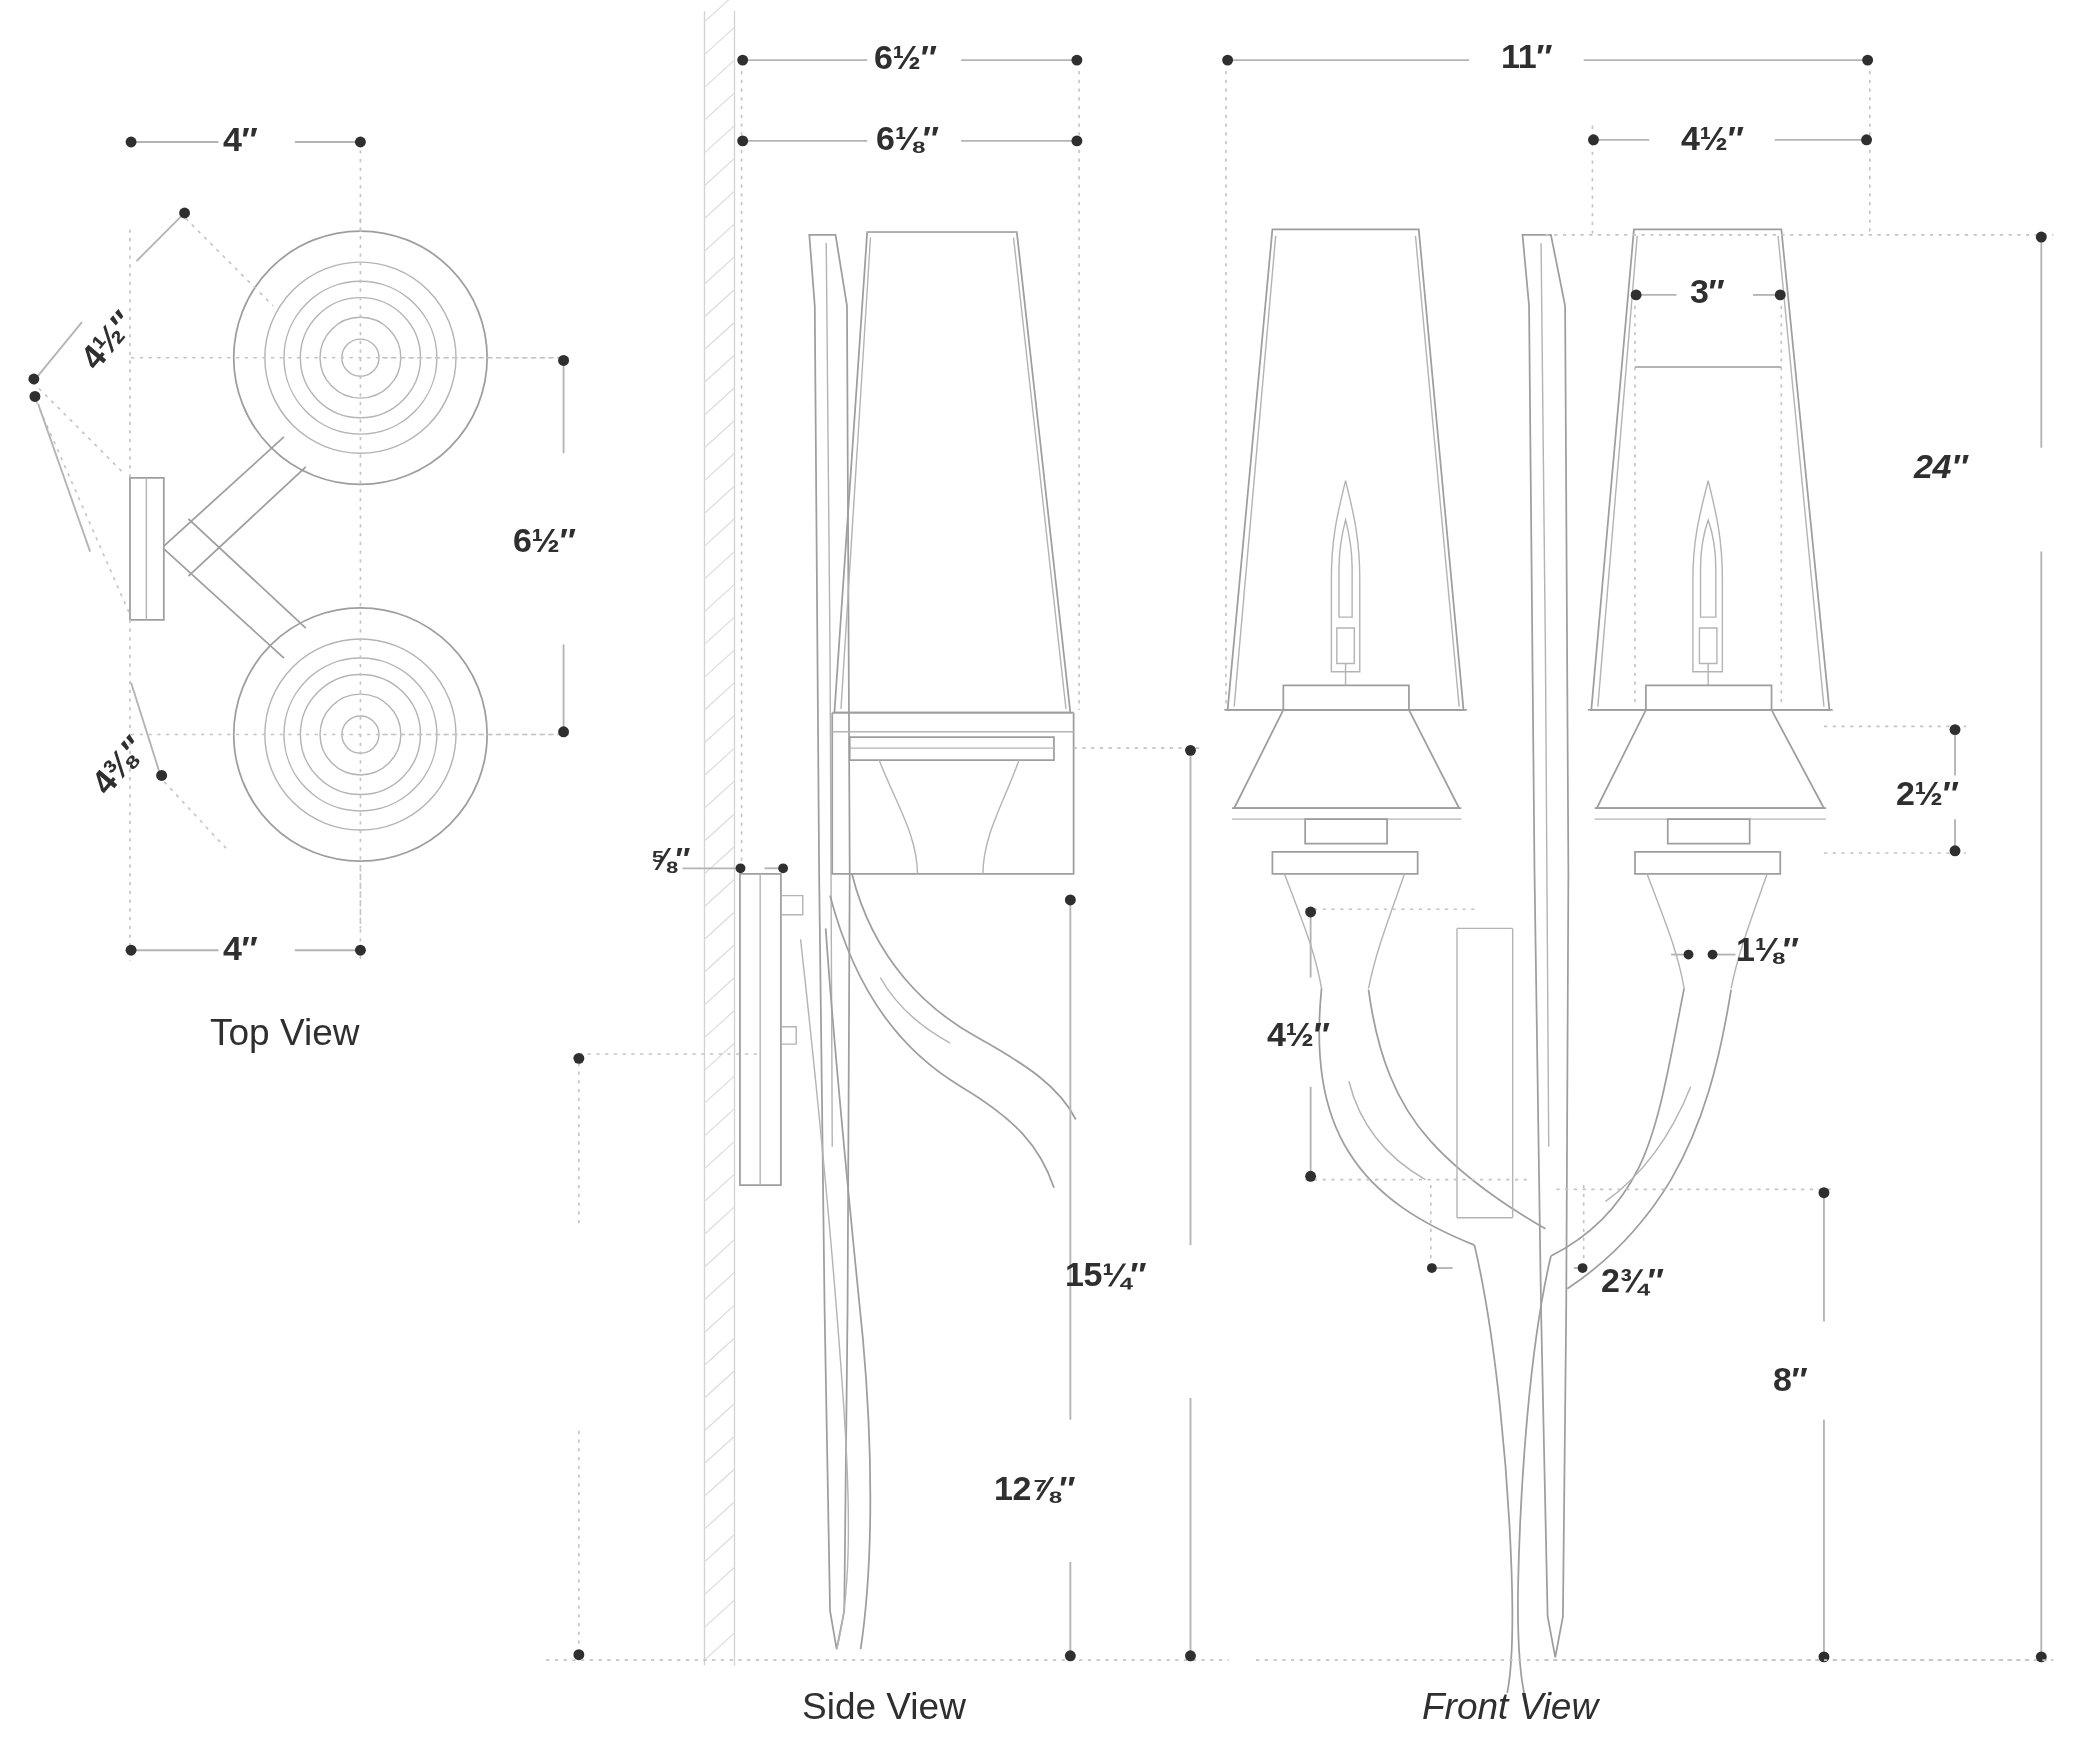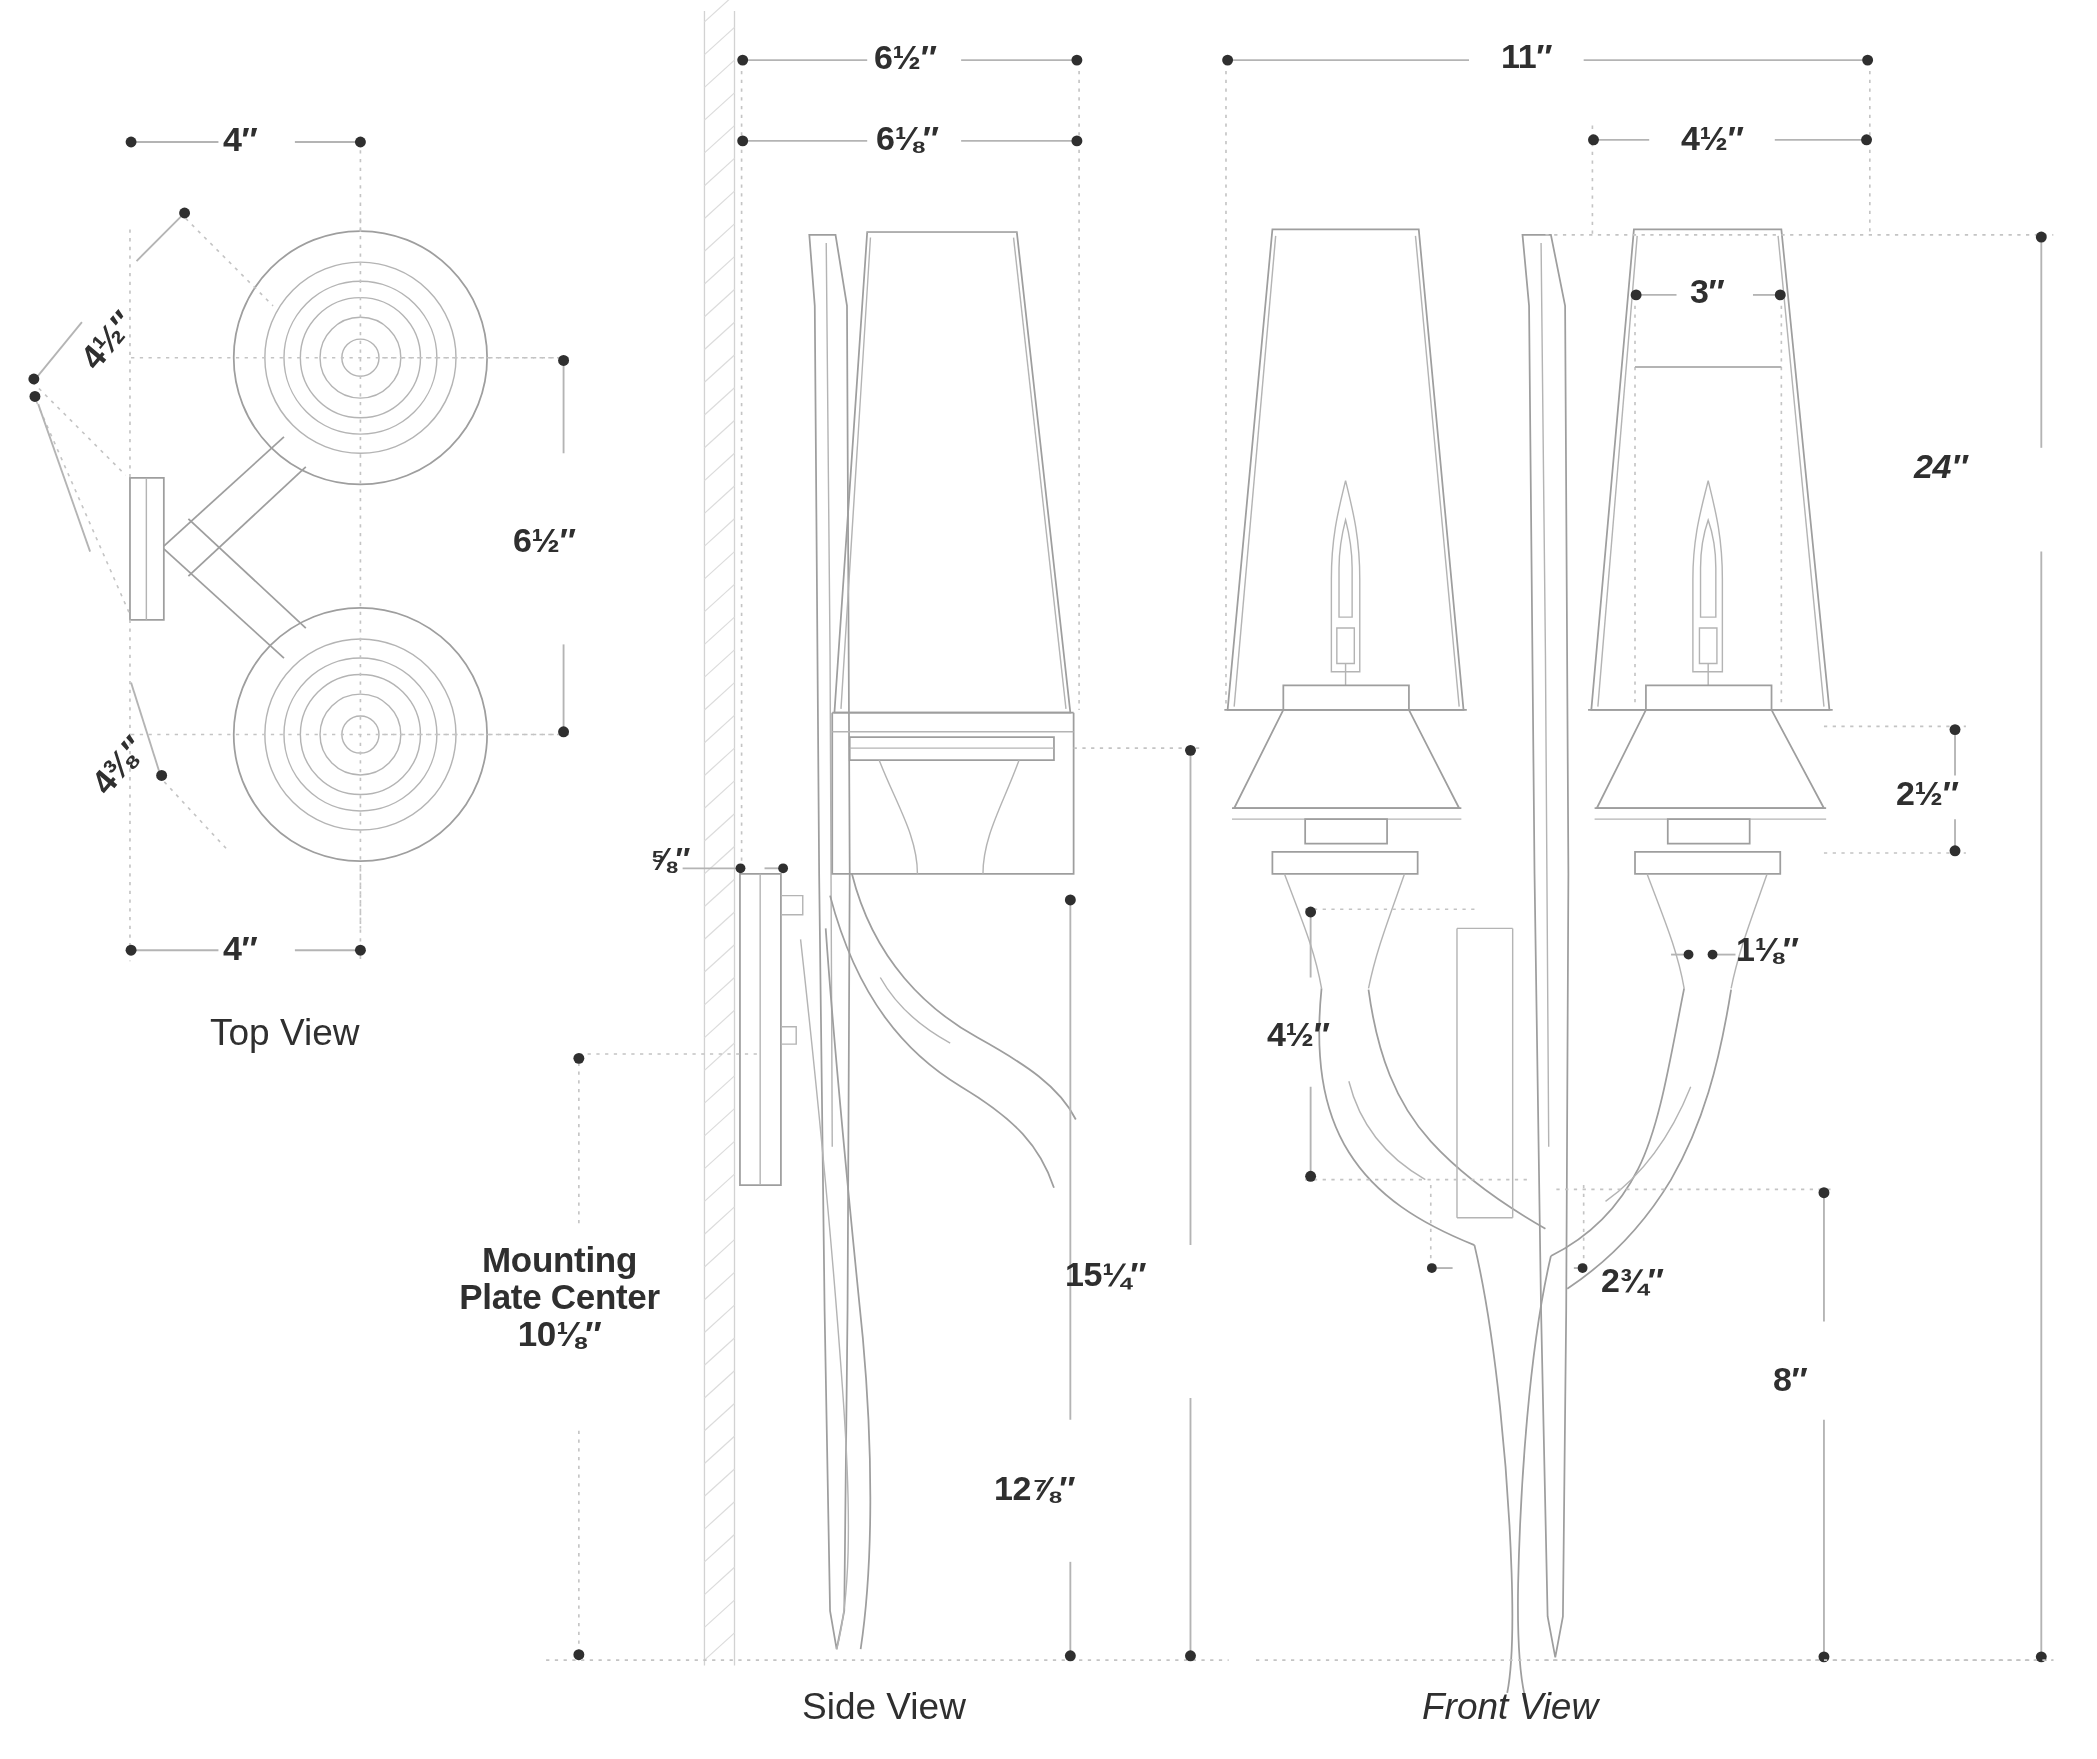--- a/index.html
+++ b/index.html
@@ -354,25 +354,20 @@
   <div class="lbl dim" style="left:223px; top:930px;">4″</div>
 
   <div class="lbl viewname" style="left:210px; top:1013px;">Top View</div>
 
   <div class="lbl dim" style="left:874px; top:39px;">6½″</div>
 
   <div class="lbl dim" style="left:876px; top:120px;">6⅛″</div>
 
   <div class="lbl dim-sm" style="left:650px; top:844px;">⅝″</div>
 
-  <div class="lbl mpc" style="left:415px; top:1241px; width:289px;">
-    <div>Mounting</div>
-    <div>Plate Center</div>
-    <div>10⅛″</div>
-  </div>
 
   <div class="lbl dim" style="left:1065px; top:1256px;">15¼″</div>
 
   <div class="lbl dim" style="left:994px; top:1470px;">12⅞″</div>
 
   <div class="lbl viewname" style="left:802px; top:1687px;">Side View</div>
 
   <div class="lbl dim" style="left:1501px; top:38px;text-align:center;">11″</div>
 
   <div class="lbl dim" style="left:1681px; top:120px;">4½″</div>

